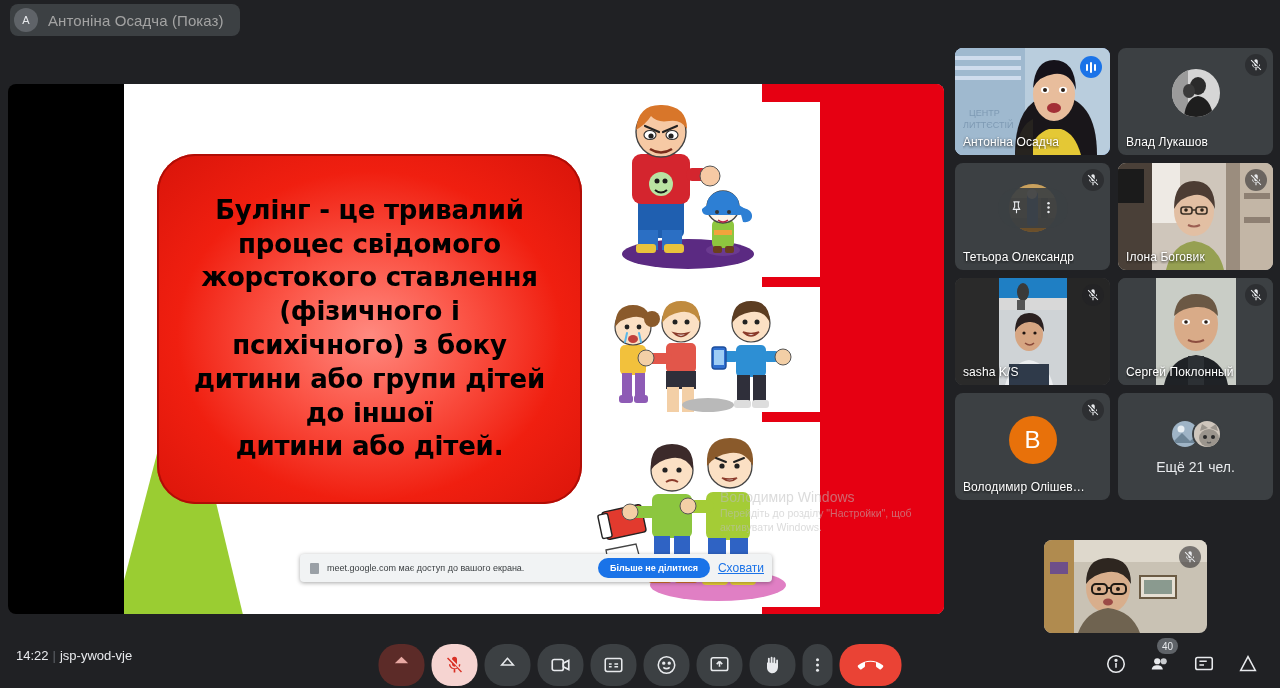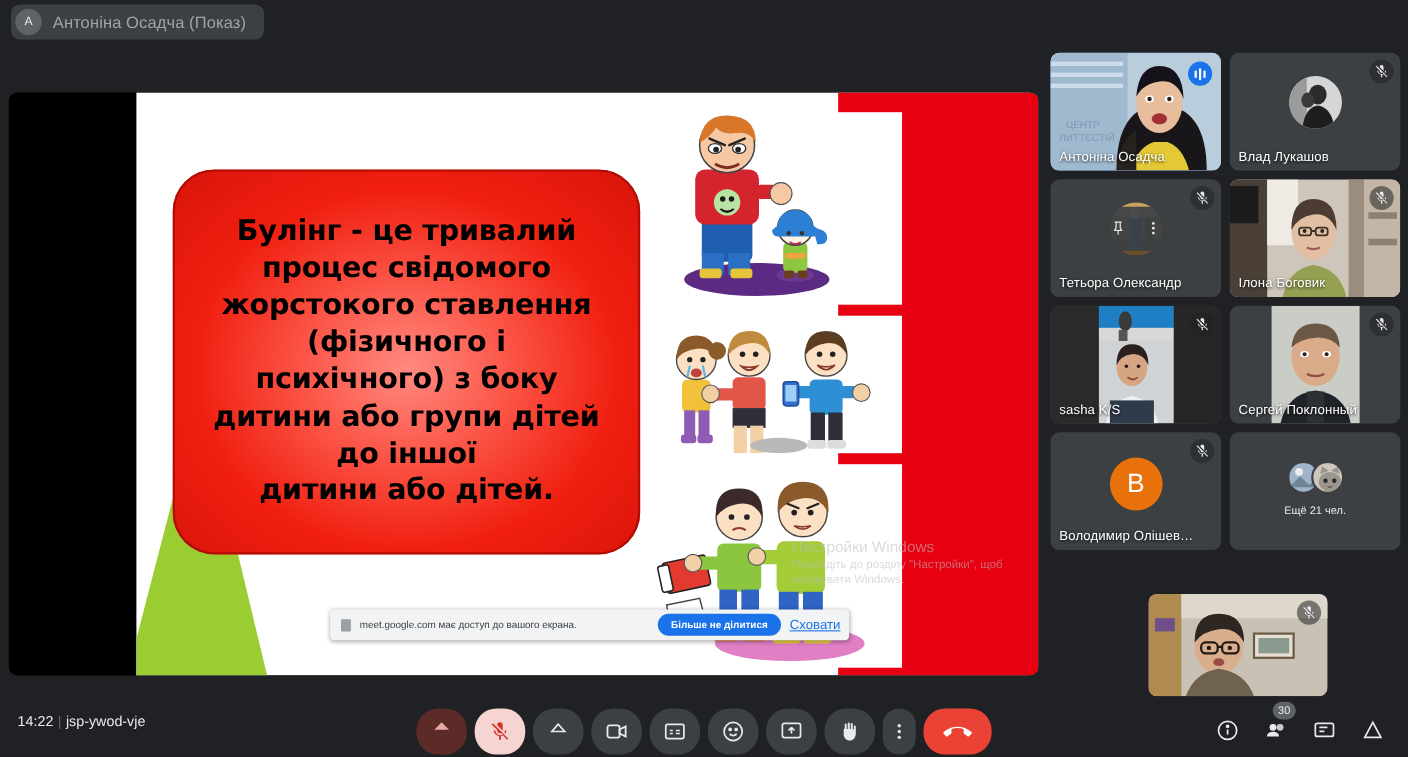--- a/index.html
+++ b/index.html
@@ -157,21 +157,21 @@
   .hover-actions .hbtn {
     width: 26px; height: 26px; border-radius: 50%;
     display: flex; align-items: center; justify-content: center; color: #e8eaed;
   }
   .more-tile { background: #3c4043; }
   .more-avs { position: absolute; left: 50%; top: 38%; transform: translate(-50%,-50%); display: flex; }
   .more-avs span { width: 30px; height: 30px; border-radius: 50%; display: block; overflow: hidden; border: 2px solid #3c4043; }
   .more-avs span:nth-child(2) { margin-left: -8px; }
   .more-label {
     position: absolute; left: 0; right: 0; top: 62%;
-    text-align: center; color: #e8eaed; font-size: 10px;
+    text-align: center; color: #e8eaed; font-size: 14px;
   }
 
   
   .self-tile {
     position: absolute; left: 1044px; top: 540px;
     width: 163px; height: 93px;
     background: #3c4043; border-radius: 8px; overflow: hidden;
   }
 
   
@@ -372,21 +372,21 @@
             <path d="M117 44 q-2 -28 23 -28 q25 0 23 28 q-8 -15 -23 -13 q-15 2 -23 13z" fill="#8a5a2b"></path>
             <circle cx="132" cy="44" r="2.6" fill="#222"></circle>
               <circle cx="147" cy="44" r="2.6" fill="#222"></circle>
             <path d="M126 36 l10 4 M154 36 l-10 4" stroke="#222" stroke-width="2" stroke-linecap="round"></path>
             <path d="M132 56 q8 6 15 0 q-8 2 -15 0z" fill="#fff" stroke="#8a3a2a" stroke-width="1.5"></path>
           </g>
         </svg>
       </div>
 
       <div class="win-wm">
-        <div class="wm-t">Настройки Windows</div>
+        <div class="wm-t">Володимир Windows</div>
         <div class="wm-s">Перейдіть до розділу "Настройки", щоб
 активувати Windows.</div>
       </div>
 
       <div class="share-bar">
         <div class="sb-icon"></div>
         <div class="sb-text">meet.google.com має доступ до вашого екрана.</div>
         <div class="sb-stop">Більше не ділитися</div>
         <div class="sb-hide">Сховати</div>
       </div>
@@ -693,21 +693,21 @@
 
     <div class="right-cluster">
       <div class="rbtn">
         <svg width="22" height="22" viewBox="0 0 24 24" fill="none" stroke="#e8eaed" stroke-width="1.7">
           <circle cx="12" cy="12" r="9"></circle>
             <path d="M12 11v5"></path>
             <circle cx="12" cy="8" r="1" fill="#e8eaed"></circle>
         </svg>
       </div>
       <div class="rbtn">
-        <span class="count-badge">30</span>
+        <span class="count-badge">40</span>
         <svg width="22" height="22" viewBox="0 0 24 24" fill="#e8eaed">
           <circle cx="9" cy="9" r="3.4"></circle>
             <circle cx="16" cy="9" r="3.4" opacity=".85"></circle>
           <path d="M3 18c0-3 2.7-4.6 6-4.6s6 1.6 6 4.6z"></path>
         </svg>
       </div>
       <div class="rbtn">
         <svg width="22" height="22" viewBox="0 0 24 24" fill="none" stroke="#e8eaed" stroke-width="1.7">
           <rect x="3" y="5" width="18" height="13" rx="2"></rect>
             <path d="M7 9h8M7 13h5"></path>

